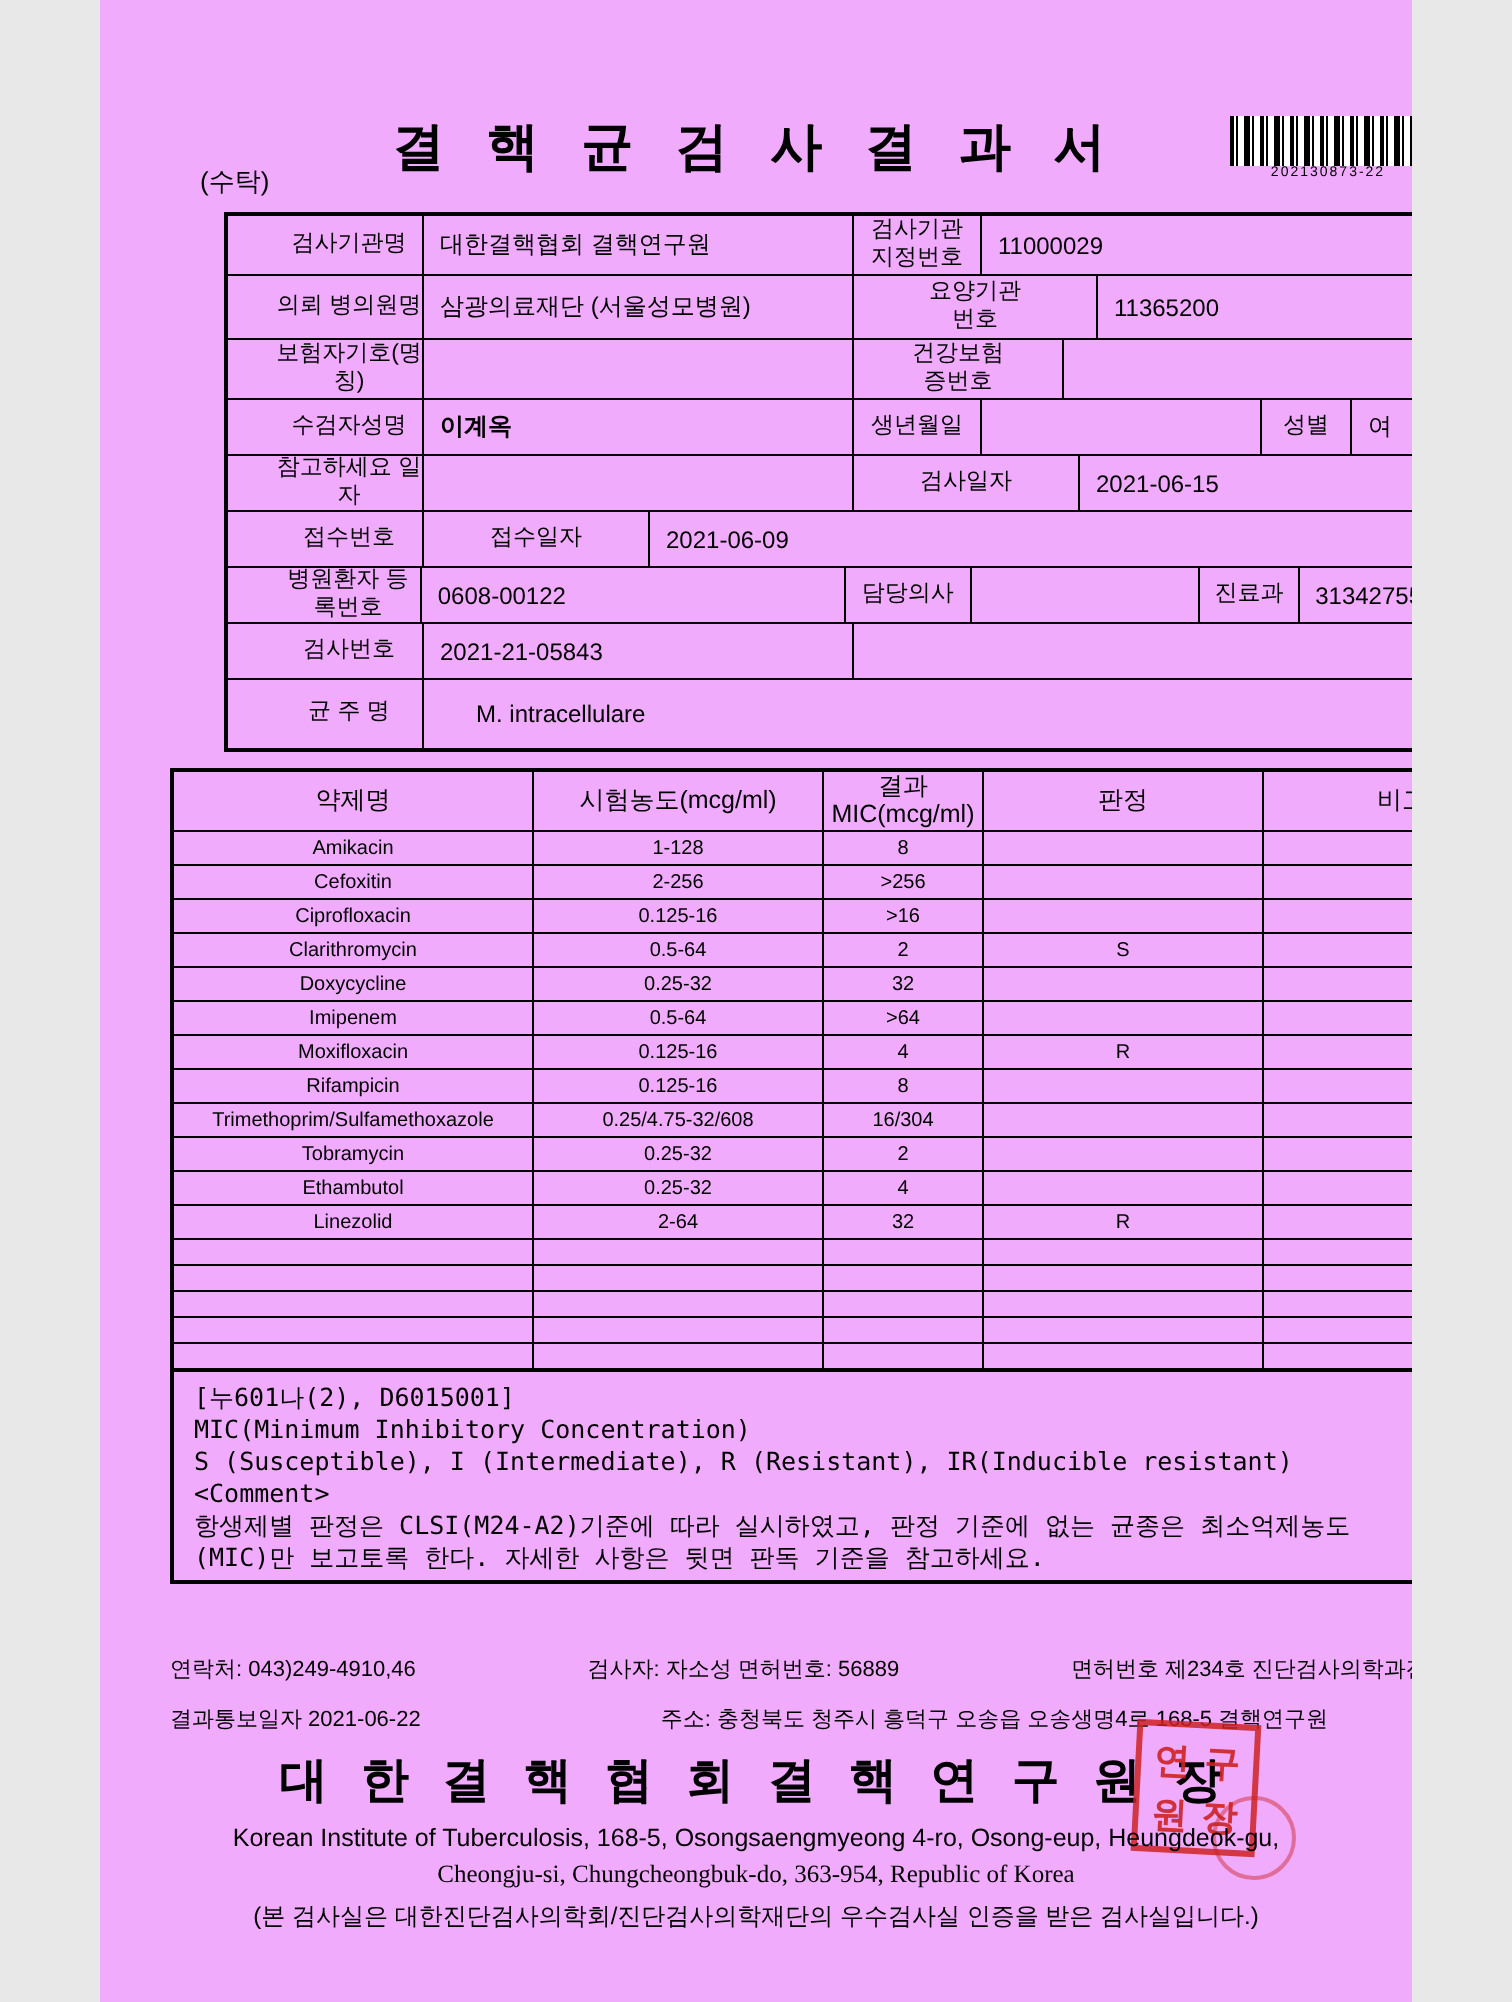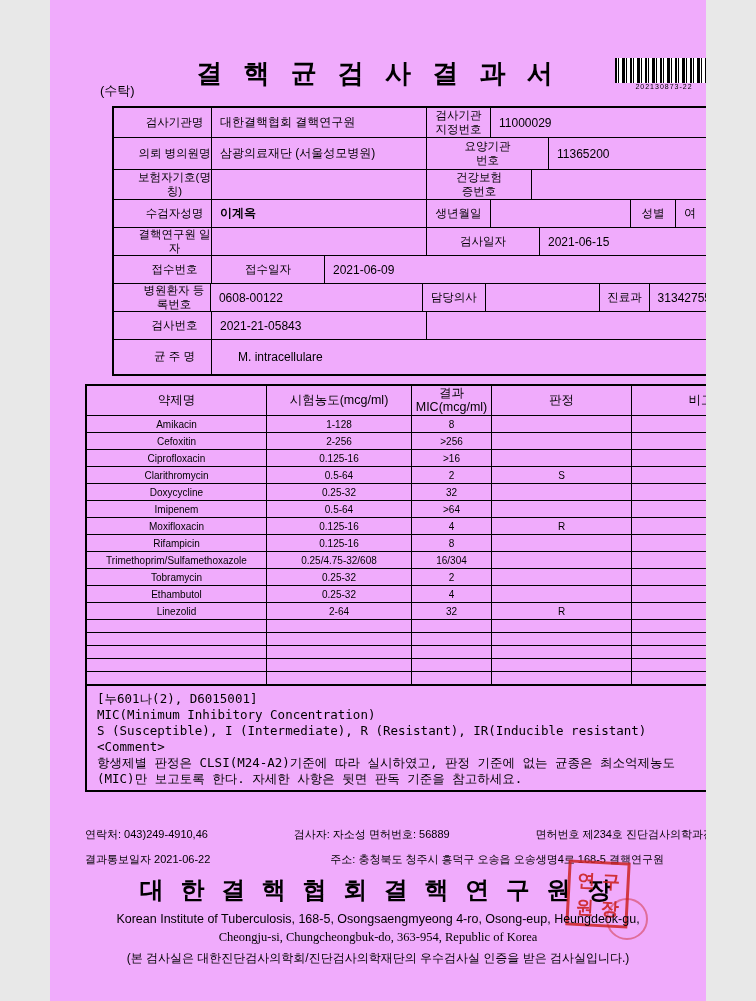--- a/index.html
+++ b/index.html
@@ -106,21 +106,21 @@
     </div>
     <div class="irow">
       <div class="icell lbl w98">수검자성명</div>
       <div class="icell val w215 bold">이계옥</div>
       <div class="icell lbl w64">생년월일</div>
       <div class="icell val w140"></div>
       <div class="icell lbl w45">성별</div>
       <div class="icell val grow">여</div>
     </div>
     <div class="irow">
-      <div class="icell lbl w98">결핵연구원 일자</div>
+      <div class="icell lbl w98">참고하세요 일자</div>
       <div class="icell val w215"></div>
       <div class="icell lbl w113">검사일자</div>
       <div class="icell val grow">2021-06-15</div>
     </div>
     <div class="irow">
       <div class="icell lbl w98">접수번호</div>
       <div class="icell lbl w113">접수일자</div>
       <div class="icell val grow">2021-06-09</div>
     </div>
     <div class="irow">

